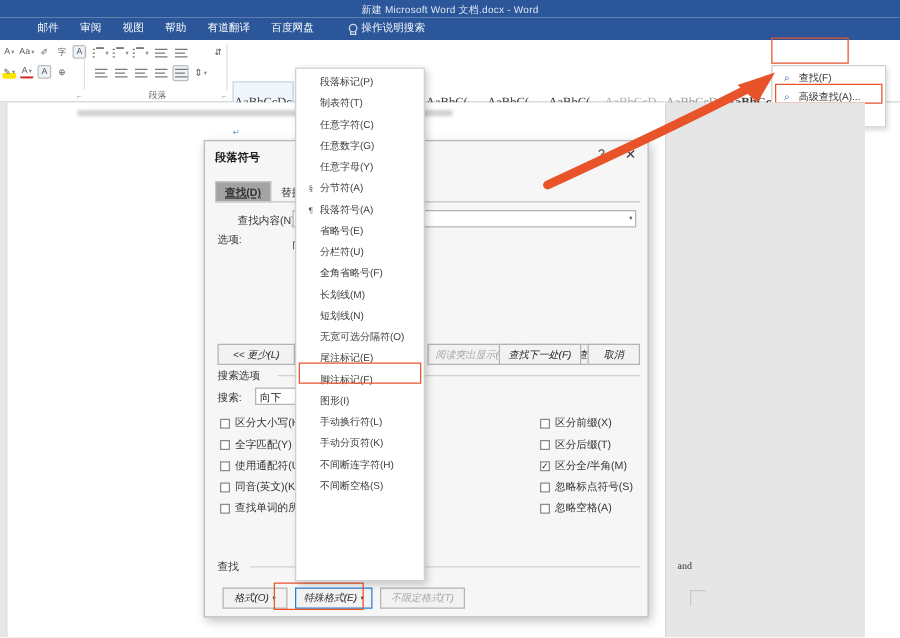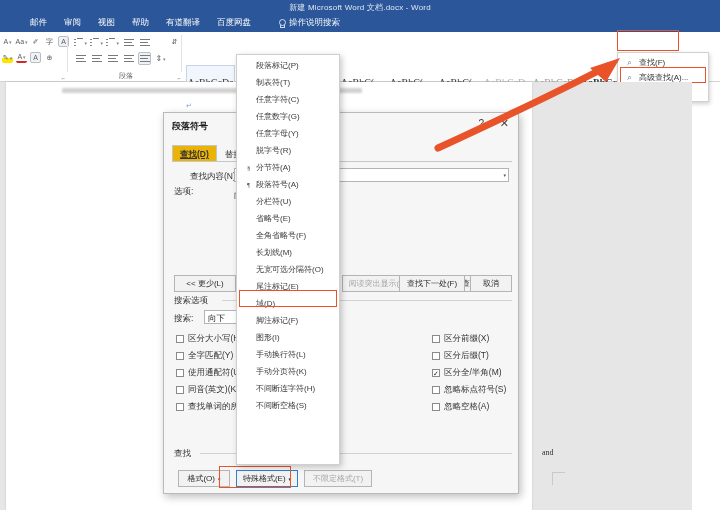--- a/index.html
+++ b/index.html
@@ -144,32 +144,32 @@
   }
   .dlg .dtitle{
     position:absolute; left:8px; top:7px; font-size:9px; font-weight:bold; color:#1a1a1a;
   }
   .dlg .dhelp{ position:absolute; right:34px; top:5px; font-size:10px; color:#444;}
   .dlg .dclose{ position:absolute; right:9px; top:4px; font-size:11px; color:#444;}
 
   .dtabs{ position:absolute; left:8px; top:32px; height:17px; display:flex; gap:0; }
   .dtab{ padding:0 7px; height:17px; line-height:17px; font-size:8.5px; color:#333;
     border:1px solid transparent; }
-  .dtab.active{ background:#eab308; border:1px solid #c6c6c6; border-bottom:1px solid #f6f6f6; font-weight:bold;text-decoration:underline;}
+  .dtab.active{ background:#a3a3a3; border:1px solid #c6c6c6; border-bottom:1px solid #f6f6f6; font-weight:bold;text-decoration:underline;}
   .dtabline{ position:absolute; left:8px; top:48px; width:340px; height:1px; background:#c6c6c6;}
 
   .flabel{ position:absolute; font-size:8.5px; color:#333; }
   .finput{
     position:absolute; background:#fff; border:1px solid #b4b4b4; height:14px;
   }
   .finput .car{ position:absolute; right:2px; top:3px; font-size:5px; color:#555; }
 
   .dbtn{
     position:absolute; background:#f2f2f2; border:1px solid #b4b4b4; height:17px;
-    display:flex;align-items:center;justify-content:center; font-size:8px; color:#2b2b2b;
+    display:flex;align-items:center;justify-content:center; font-size:8px; color:#2b2b2b;font-style:italic;
   }
   .dbtn.dis{ color:#a8a8a8; }
   .dbtn.focus{ border:1.4px solid #2f7fd1; }
 
   .grpline{ position:absolute; height:1px; background:#d2d2d2; }
   .grplab{ position:absolute; font-size:8.5px; color:#333; background:#f6f6f6; padding-right:3px;}
 
   .cb{ position:absolute; display:flex; align-items:center; gap:4px; font-size:8.5px; color:#333;}
   .cb .box{ width:8px;height:8px;border:1px solid #8a8a8a;background:#fff;
     display:flex;align-items:center;justify-content:center;font-size:7px;color:#1a1a1a;line-height:1;}
@@ -532,58 +532,54 @@
     </div>
   <div class="mi">
       <span class="gly"></span>
       <span>任意数字(G)</span>
     </div>
   <div class="mi">
       <span class="gly"></span>
       <span>任意字母(Y)</span>
     </div>
   <div class="mi">
-      <span class="gly"></span>
-      <span>脱字号(R)</span>
-    </div>
-  <div class="mi">
       <span class="gly">§</span>
       <span>分节符(A)</span>
     </div>
   <div class="mi">
       <span class="gly">¶</span>
       <span>段落符号(A)</span>
     </div>
   <div class="mi">
       <span class="gly"></span>
+      <span>省略号(E)</span>
+    </div>
+  <div class="mi">
+      <span class="gly"></span>
       <span>分栏符(U)</span>
     </div>
   <div class="mi">
       <span class="gly"></span>
-      <span>省略号(E)</span>
-    </div>
-  <div class="mi">
-      <span class="gly"></span>
       <span>全角省略号(F)</span>
     </div>
   <div class="mi">
       <span class="gly"></span>
       <span>长划线(M)</span>
     </div>
   <div class="mi">
       <span class="gly"></span>
+      <span>短划线(N)</span>
+    </div>
+  <div class="mi">
+      <span class="gly"></span>
       <span>无宽可选分隔符(O)</span>
     </div>
   <div class="mi">
       <span class="gly"></span>
       <span>尾注标记(E)</span>
-    </div>
-  <div class="mi">
-      <span class="gly"></span>
-      <span>域(D)</span>
     </div>
   <div class="mi">
       <span class="gly"></span>
       <span>脚注标记(F)</span>
     </div>
   <div class="mi">
       <span class="gly"></span>
       <span>图形(I)</span>
     </div>
   <div class="mi">

